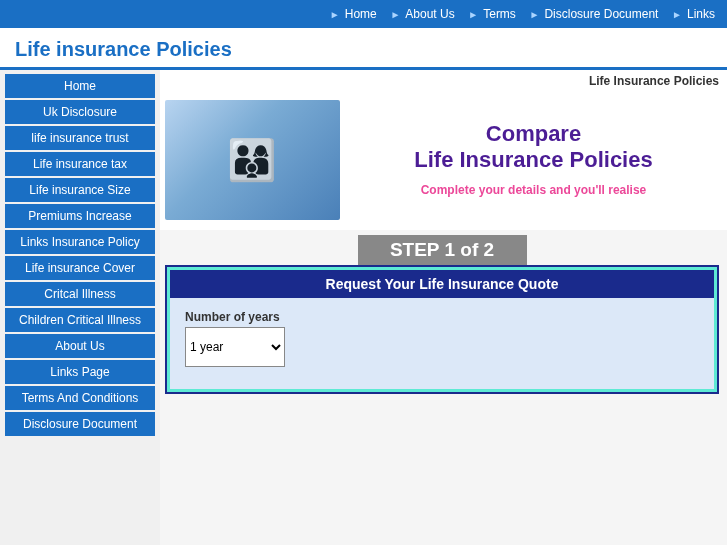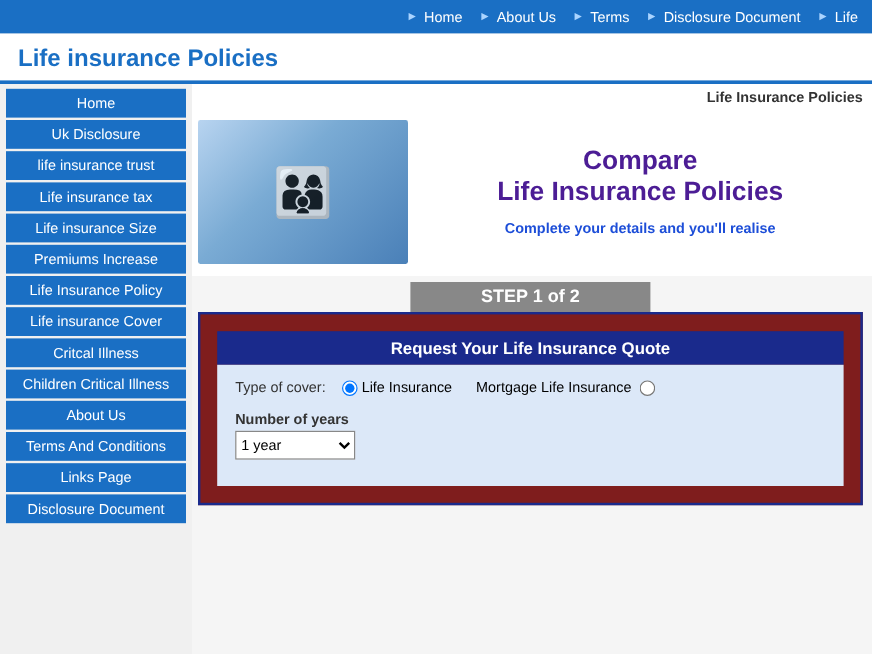--- a/index.html
+++ b/index.html
@@ -120,47 +120,47 @@
     #compare-title {
       color: #4c1d95;
       font-size: 22px;
       font-weight: bold;
       line-height: 1.2;
     }
     #hero-subtitle {
       margin-top: 8px;
       font-size: 12px;
       font-weight: bold;
-      color: #1d4ed8;
+      color: #ec4899;
       line-height: 1.5;
     }
 
     
     #step-container {
       margin: 5px 8px 0 5px;
       position: relative;
     }
     #step-label {
       background: #888;
       color: white;
       text-align: center;
-      font-size: 15px;
+      font-size: 19px;
       font-weight: bold;
       padding: 4px 0;
-      width: 200px;
+      width: 169px;
       margin: 0 auto;
       position: relative;
       z-index: 1;
     }
 
     
     #quote-form {
-      background: #7f1d1d;
+      background: #5eead4;
       border: 2px solid #1a2a8c;
-      padding: 14px;
+      padding: 3px;
     }
     #quote-form-header {
       background: #1a2a8c;
       color: white;
       text-align: center;
       font-size: 14px;
       font-weight: bold;
       padding: 6px 0;
     }
     #quote-form-body {
@@ -202,21 +202,21 @@
       width: 160px;
       height: 22px;
       border: 1px solid #888;
       background: white;
       padding: 2px 4px;
       font-size: 12px;
     }
 
     #years-select {
       width: 100px;
-      height: 24px;
+      height: 40px;
       font-size: 12px;
       background: white;
       border: 1px solid #888;
     }
 
     .checkbox-group {
       display: flex;
       flex-direction: column;
       gap: 4px;
     }
@@ -263,44 +263,44 @@
     <span>Terms</span>
   </span>
   <span style="color:#aad4ff;margin:0 3px;">&nbsp;</span>
   <span class="top-nav-item">
     <span class="top-nav-arrow">►</span>
     <span>Disclosure Document</span>
   </span>
   <span style="color:#aad4ff;margin:0 3px;">&nbsp;</span>
   <span class="top-nav-item">
     <span class="top-nav-arrow">►</span>
-    <span>Life</span>
+    <span>Links</span>
   </span>
 </div>
 
 <div id="header">
   <span id="site-title">Life insurance Policies</span>
 </div>
 
 <div id="main-layout">
 
   <div id="sidebar">
     <button class="sidebar-btn">Home</button>
     <button class="sidebar-btn">Uk Disclosure</button>
     <button class="sidebar-btn">life insurance trust</button>
     <button class="sidebar-btn">Life insurance tax</button>
     <button class="sidebar-btn">Life insurance Size</button>
     <button class="sidebar-btn">Premiums Increase</button>
-    <button class="sidebar-btn">Life Insurance Policy</button>
+    <button class="sidebar-btn">Links Insurance Policy</button>
     <button class="sidebar-btn">Life insurance Cover</button>
     <button class="sidebar-btn">Critcal Illness</button>
     <button class="sidebar-btn">Children Critical Illness</button>
     <button class="sidebar-btn">About Us</button>
+    <button class="sidebar-btn">Links Page</button>
     <button class="sidebar-btn">Terms And Conditions</button>
-    <button class="sidebar-btn">Links Page</button>
     <button class="sidebar-btn">Disclosure Document</button>
   </div>
 
   <div id="content">
 
     <div id="content-top-label">
       <span>Life Insurance Policies</span>
     </div>
 
     <div id="hero">
@@ -320,33 +320,20 @@
       </div>
     </div>
 
     <div id="step-container">
       <div id="step-label">STEP 1 of 2</div>
 
       <div id="quote-form">
         <div id="quote-form-header">Request Your Life Insurance Quote</div>
         <div id="quote-form-body">
 
-          <div id="type-of-cover-row">
-            <span class="form-sublabel">Type of cover:</span>
-            <div class="radio-group">
-              <div class="radio-option">
-                <input type="radio" name="cover_type" checked="" style="">
-                <span>Life Insurance</span>
-              </div>
-              <div class="radio-option" style="margin-left:16px;">
-                <span>Mortgage Life Insurance</span>
-                <input type="radio" name="cover_type" style="margin-left: 4px;">
-              </div>
-            </div>
-          </div>
 
           <div id="form-fields">
             <div id="left-fields">
               <div class="form-row">
                 <label class="form-label">Number of years</label>
                 <select id="years-select">
                   <option>1 year</option>
                   <option>2 years</option>
                   <option>3 years</option>
                   <option>5 years</option>

